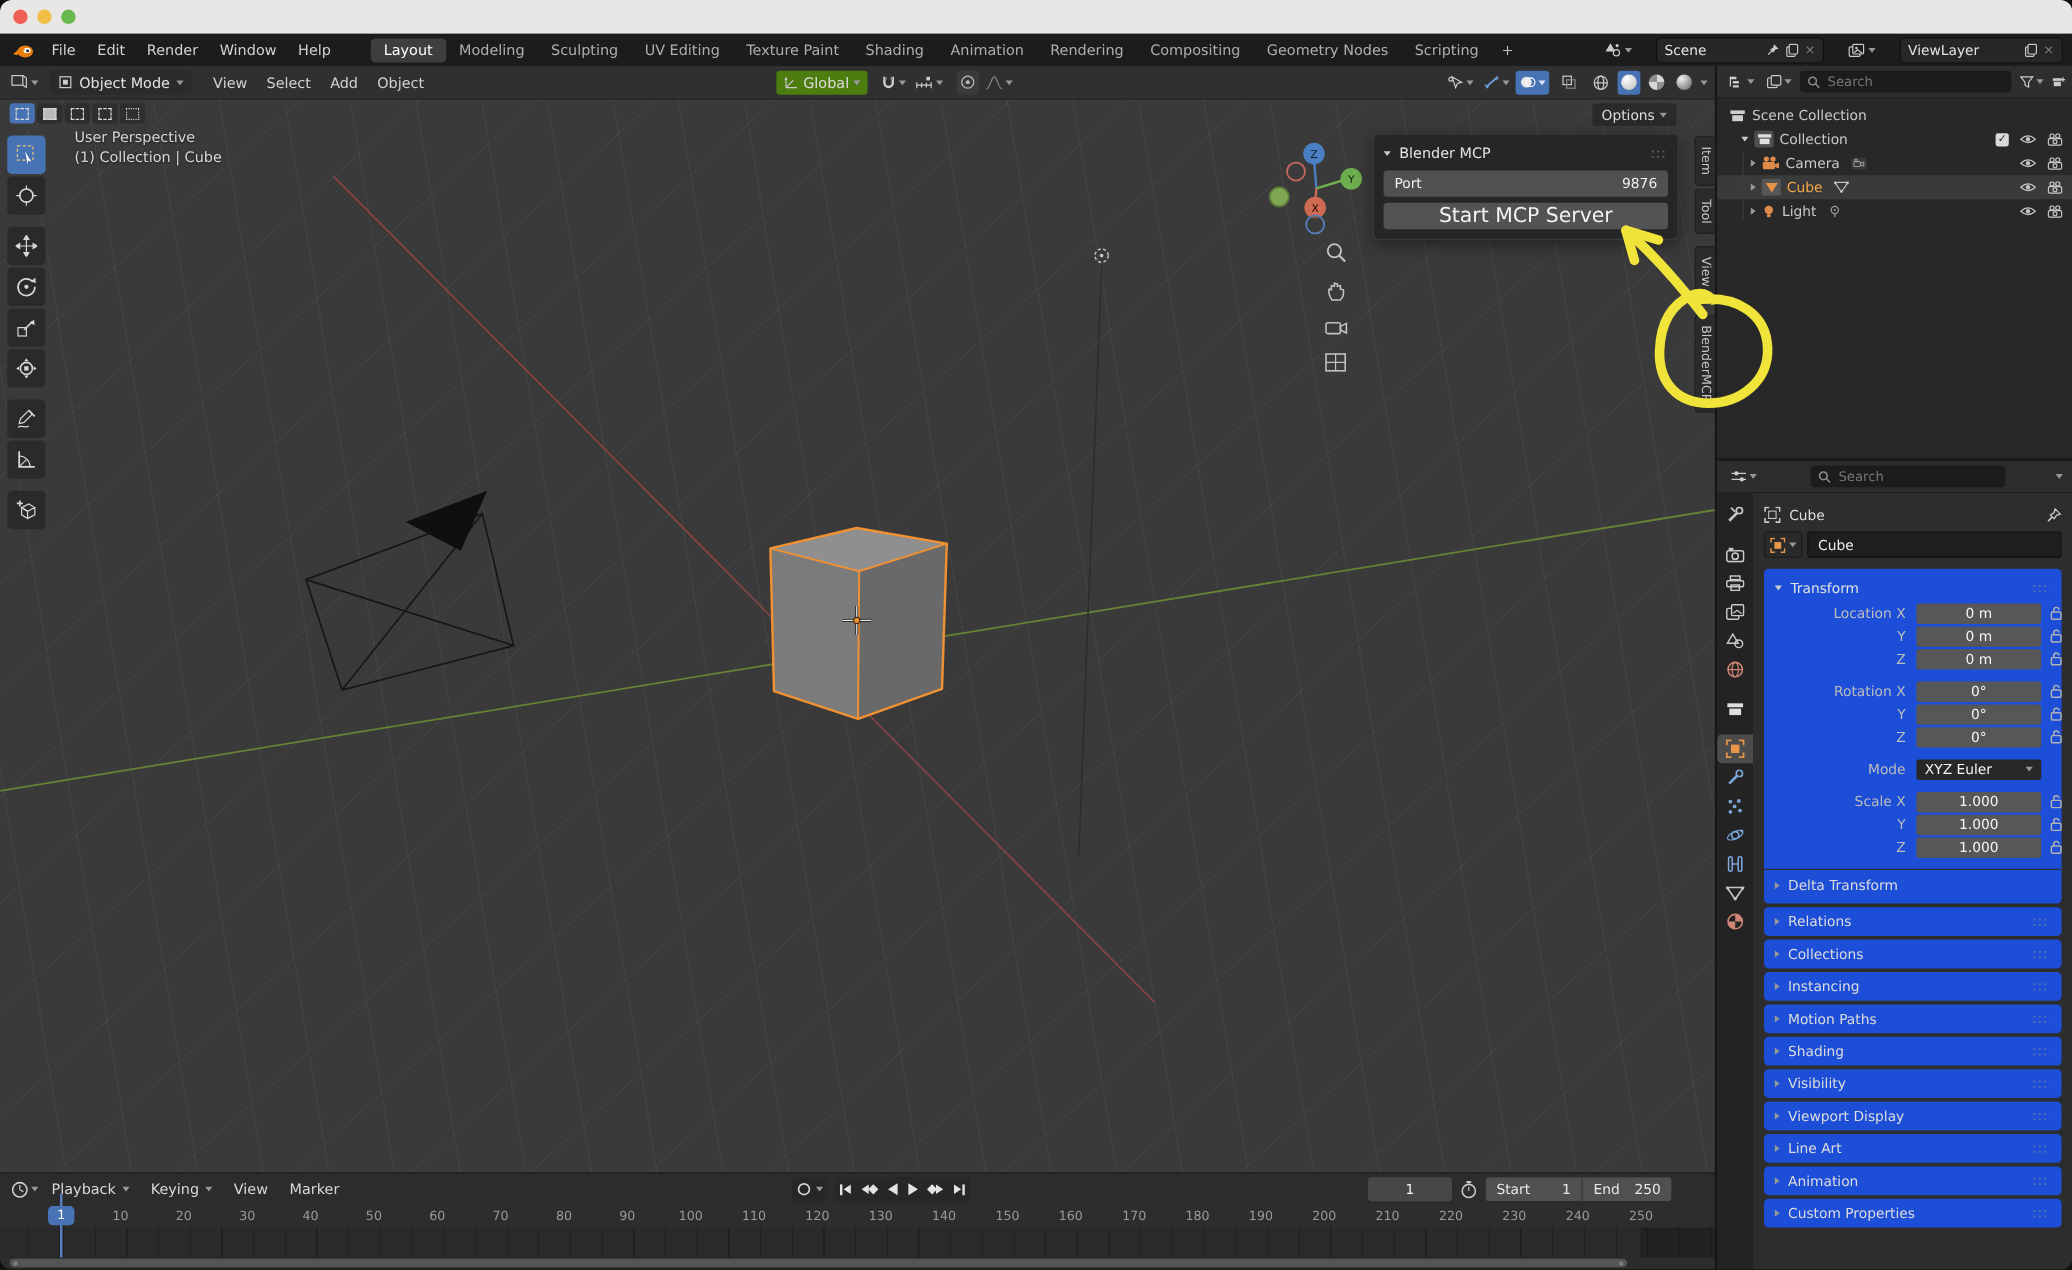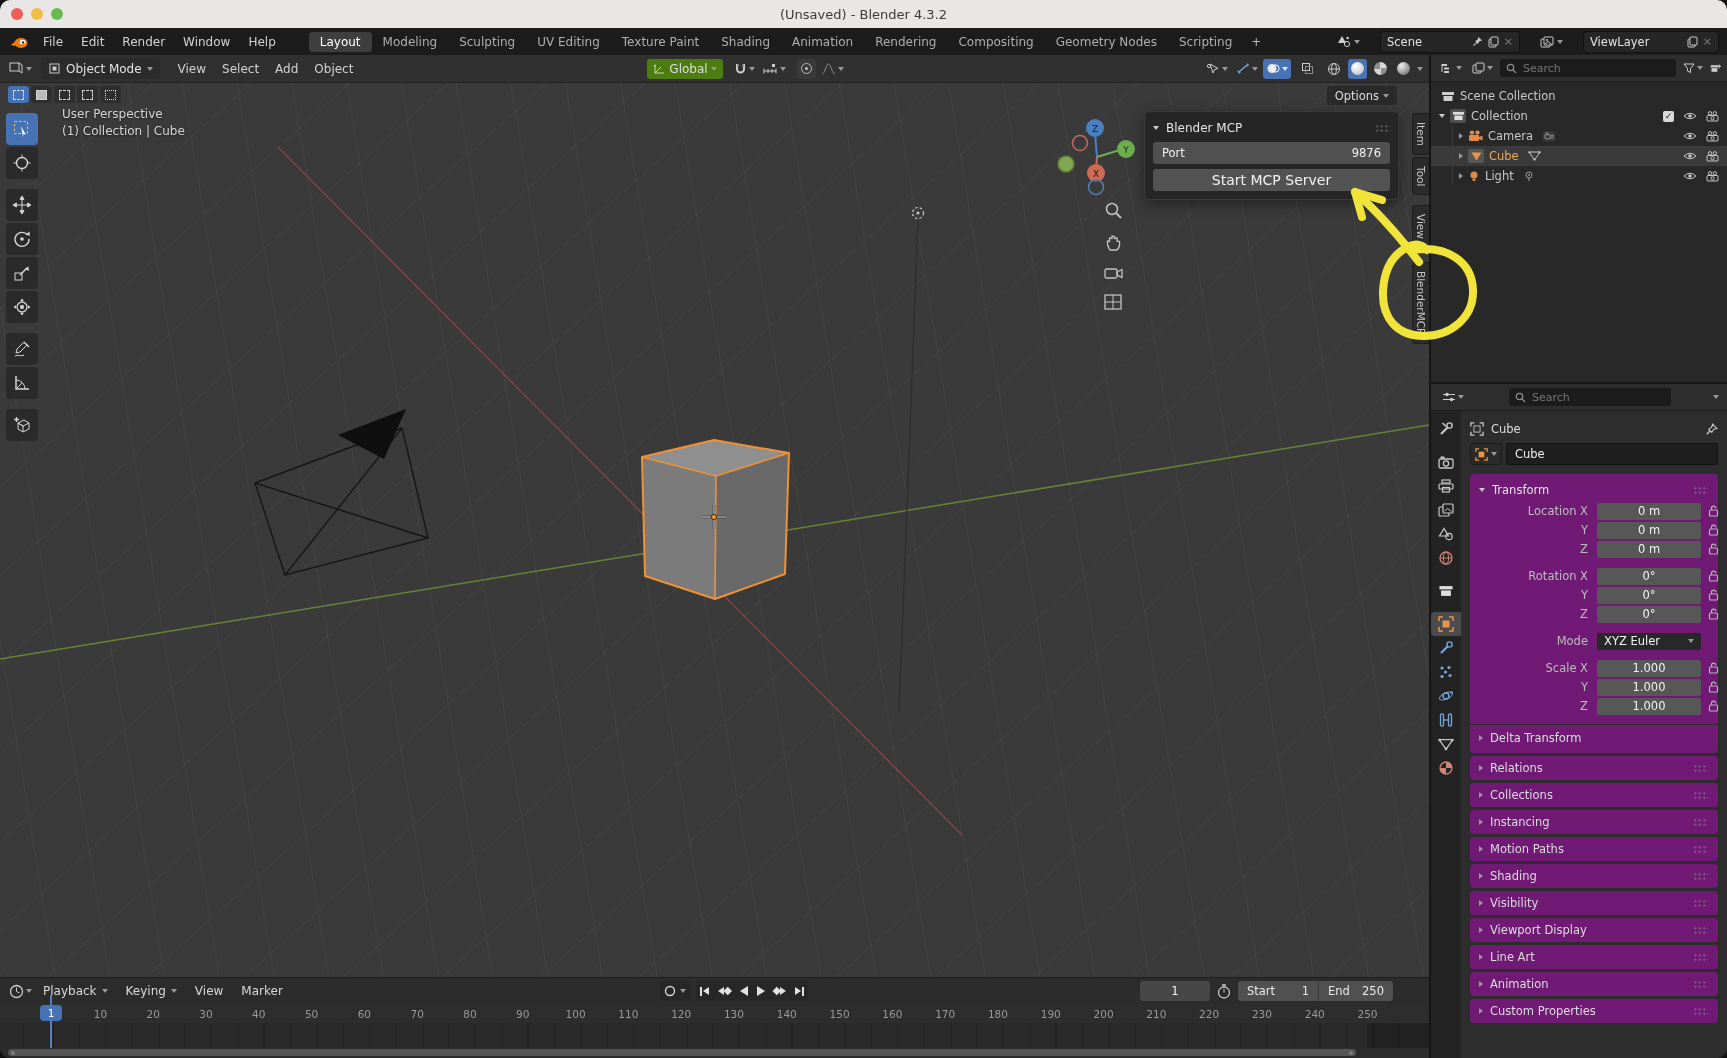--- a/index.html
+++ b/index.html
@@ -52,21 +52,21 @@
   .vp-label.l1{top:24px;}.vp-label.l2{top:41px;}
   .options-btn{position:absolute;top:3px;right:32px;display:flex;align-items:center;gap:4px;background:rgba(40,40,40,.85);border-radius:3px;height:19px;padding:0 8px;font-size:11.5px;color:#ddd;}
   .toolbar{position:absolute;left:6px;top:30px;display:flex;flex-direction:column;gap:2px;}
   .tool-btn{width:32px;height:32px;border-radius:4px;background:rgba(40,40,40,.85);display:flex;align-items:center;justify-content:center;}
   .toolbar .tool-btn:first-child{background:#4772b3;}
   .tool-gap{height:6px;}
   
   .mcp{position:absolute;right:30px;top:28px;width:237px;background:rgba(37,37,37,.96);border:1px solid #3a3a3a;border-radius:5px;box-shadow:0 4px 14px rgba(0,0,0,.4);padding:6px 8px 8px;z-index:5;}
   .mcp-hdr{display:flex;align-items:center;gap:7px;height:20px;font-size:12px;color:#e4e4e4;}
   .mcp-field{display:flex;align-items:center;justify-content:space-between;background:#505050;border-radius:3px;height:22px;padding:0 9px;margin-top:4px;font-size:11.5px;color:#f0f0f0;}
-  .mcp-btn{background:#535353;border-radius:3px;height:22px;margin-top:5px;display:flex;align-items:center;justify-content:center;font-size:14px;color:#f2f2f2;}
+  .mcp-btn{background:#535353;border-radius:3px;height:22px;margin-top:5px;display:flex;align-items:center;justify-content:center;font-size:17px;color:#f2f2f2;}
   .grip{width:15px;height:9px;margin-left:auto;background-image:radial-gradient(circle,#8f8f8f 0.9px,transparent 1.1px);background-size:4.5px 4.5px;opacity:.55;}
   
   .side-tabs{position:absolute;right:0;top:30px;display:flex;flex-direction:column;z-index:4;}
   .side-tab{writing-mode:vertical-rl;background:#2b2b2b;border:1px solid #1e1e1e;border-right:none;border-radius:4px 0 0 4px;color:#c6c6c6;font-size:10.5px;padding:8px 2px;margin-bottom:2px;}
   .side-tabs .side-tab:nth-child(3){margin-top:8px;}
   .side-tabs .side-tab:nth-child(4){margin-top:12px;}
   .nav-icons{position:absolute;left:1104px;top:118px;display:flex;flex-direction:column;gap:13px;z-index:3;}
   
   .timeline{height:80px;background:#2c2c2c;border-top:1px solid #1e1e1e;position:relative;font-size:12px;}
   .tl-header{height:26px;display:flex;align-items:center;padding:0 6px;position:relative;}
@@ -117,21 +117,21 @@
   .pr-body{flex:1;display:flex;min-height:0;}
   .tabstrip{width:30px;background:#232323;padding-top:6px;display:flex;flex-direction:column;align-items:stretch;}
   .ptab{height:24px;display:flex;align-items:center;justify-content:center;}
   .ptab.active{background:#4c4c4c;border-radius:4px 0 0 4px;}
   .tab-gap{height:9px;}
   .pr-content{flex:1;background:#2d2d2d;padding:7px 9px;font-size:11.5px;overflow:hidden;}
   .crumb{height:22px;display:flex;align-items:center;gap:7px;color:#dedede;}
   .name-row{height:24px;display:flex;align-items:center;gap:4px;margin-top:2px;}
   .name-ico{display:flex;align-items:center;gap:3px;background:#2a2a2a;border:1px solid #1c1c1c;border-radius:3px;height:20px;padding:0 4px;}
   .name-field{flex:1;height:20px;background:#1e1e1e;border:1px solid #111;border-radius:3px;display:flex;align-items:center;padding:0 8px;color:#eee;}
-  .pcard{background:#701a75;border-radius:4px;}
+  .pcard{background:#1d4ed8;border-radius:4px;}
   .tcard{margin-top:8px;padding:4px 0 8px;}
   .card-hdr{height:24px;display:flex;align-items:center;gap:7px;padding:0 10px 0 9px;color:#e2e2e2;}
   .trow{display:flex;align-items:center;height:18px;margin-bottom:1px;padding-right:8px;}
   .tlabel{width:118px;text-align:right;padding-right:9px;color:#bdbdbd;flex:none;}
   .tfield{width:104px;height:17px;background:#575757;border-radius:2px;display:flex;align-items:center;justify-content:center;color:#f4f4f4;flex:none;}
   .tmode{background:#282828;justify-content:space-between;padding:0 7px;box-sizing:border-box;}
   .trows .trow:nth-child(4){margin-top:9px;}
   .mode-row{margin:9px 0;}
   .lockico{margin-left:7px;width:13px;display:flex;justify-content:center;}
   .dot{width:4px;height:4px;border-radius:50%;background:#d2d2d2;margin-left:8px;}
@@ -145,21 +145,20 @@
 <body>
 
 <div class="app">
 
   <div class="titlebar">
     <div class="tl-dots">
       <span class="tl-dot tl-red"></span>
       <span class="tl-dot tl-yel"></span>
       <span class="tl-dot tl-grn"></span>
     </div>
-    <div class="win-title">(Unsaved) - Blender 4.3.2</div>
   </div>
 
   <div class="menubar">
     <svg class="logo" viewBox="0 0 20 16">
       <ellipse cx="11" cy="9" rx="6.5" ry="5" fill="#e87d0d"></ellipse>
       <ellipse cx="12.5" cy="8" rx="3" ry="2.2" fill="#fff"></ellipse>
       <path d="M1 11 L8 5 L11 7 L4 12 Z" fill="#e87d0d"></path>
       <circle cx="13" cy="8.4" r="1.2" fill="#1d1d1d"></circle>
     </svg>
     <div style="display:flex">
@@ -693,21 +692,21 @@
             </svg>
         </div>
         <div class="ol-body">
           <div class="ol-row">
             <svg width="14" height="11" viewBox="0 0 14 11">
                 <rect x="1" y="1" width="12" height="3" fill="#cfcfcf"></rect>
                 <rect x="2.5" y="5" width="9" height="5" fill="#cfcfcf"></rect>
               </svg>
             <span class="ol-label">Scene Collection</span>
           </div>
-          <div class="ol-row" style="padding-left:8px">
+          <div class="ol-row" style="padding-left:20px">
             <span class="chv" style="border-top-color:#ccc"></span>
             <span class="obj-ico-wrap" style="background:#4e4e4e">
                 <svg width="13" height="10" viewBox="0 0 14 11">
                   <rect x="1" y="1" width="12" height="3" fill="#e0e0e0"></rect>
                   <rect x="2.5" y="5" width="9" height="5" fill="#e0e0e0"></rect>
                 </svg>
               </span>
             <span class="ol-label">Collection</span>
             <span class="right-icos">
               <span class="checkbox">✓</span>

